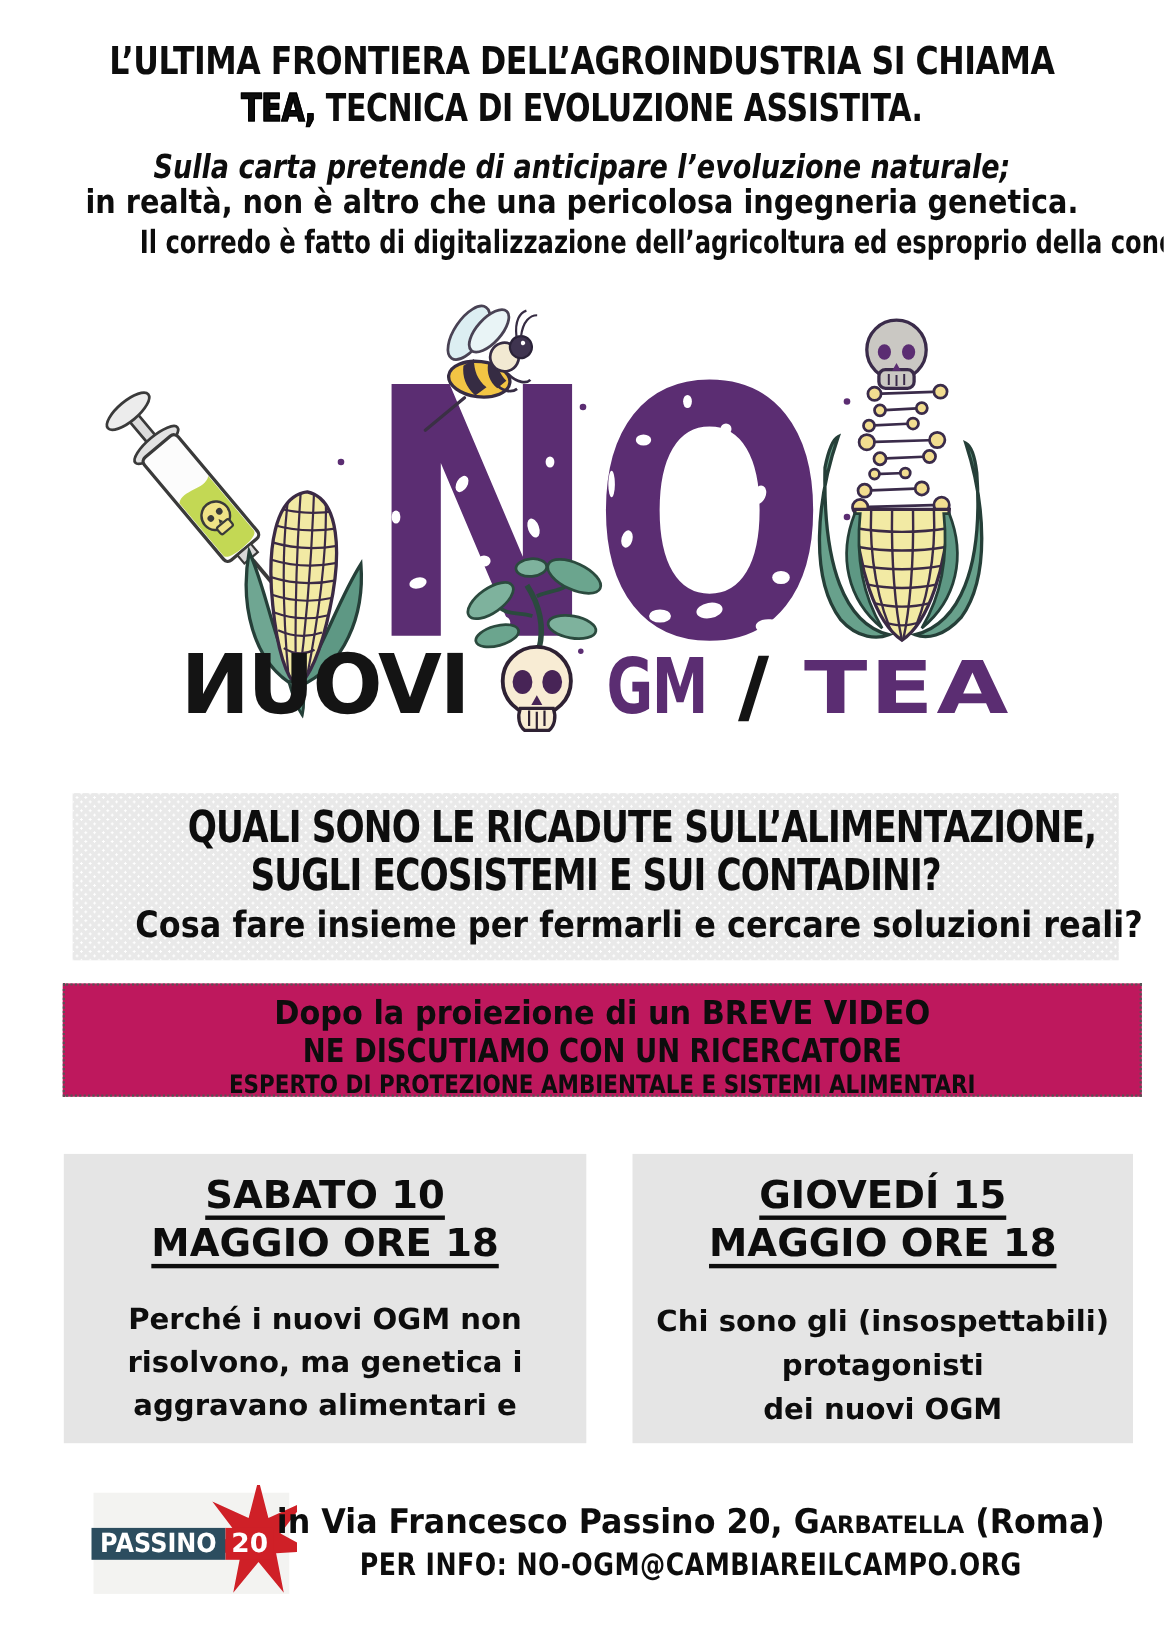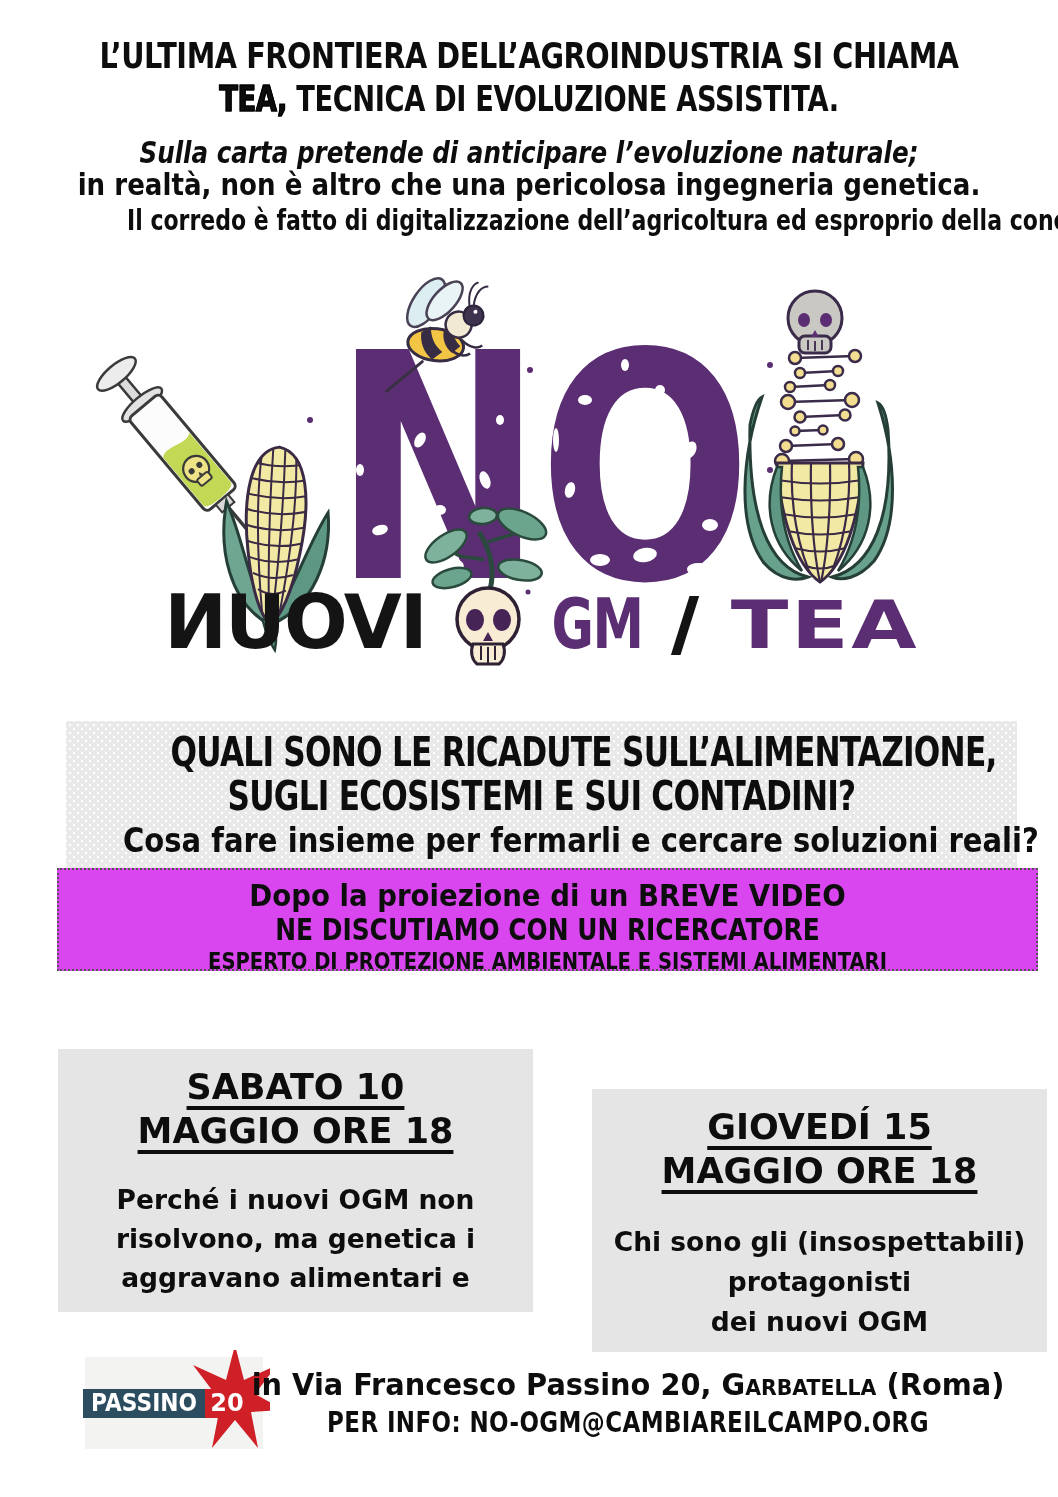--- a/index.html
+++ b/index.html
@@ -17,30 +17,30 @@
 
   .qbox{left:66px;top:721px;width:951px;height:152px;background-color:#e9e9e9;
         background-image:radial-gradient(circle,#ffffff 1.1px,rgba(255,255,255,0) 1.2px),
                          radial-gradient(circle,#ffffff 1.1px,rgba(255,255,255,0) 1.2px);
         background-size:8px 8px;background-position:0 0,4px 4px;}
   .qbox .cline{width:951px;}
   .q1{top:8px;font-size:40px;transform:scaleX(0.78);letter-spacing:-1px;}
   .q2{top:52px;font-size:40px;transform:scaleX(0.78);letter-spacing:-1px;}
   .q3{top:100px;font-size:33px;transform:scaleX(0.88);}
 
-  .vbox{left:57px;top:868px;width:981px;height:103px;border:2px dotted #555;background:#d946ef;box-sizing:border-box;}
+  .vbox{left:57px;top:894px;width:981px;height:103px;border:2px dotted #555;background:#be185d;box-sizing:border-box;}
   .vbox .cline{width:977px;}
   .v1{top:8px;font-size:30px;transform:scaleX(0.92);}
   .v2{top:42px;font-size:30px;transform:scaleX(0.83);}
   .v3{top:78px;font-size:23px;transform:scaleX(0.85);}
 
   .event{position:absolute;top:1049px;height:263px;background:#e5e5e5;}
   .event .cline{font-weight:bold;}
   .ev-left{left:58px;width:475px;}
-  .ev-right{left:592px;width:455px;margin-top:40px;}
+  .ev-right{left:575px;width:455px;}
   .ev-left .cline{width:475px;}
   .ev-right .cline{width:455px;}
   .eh1{top:18px;font-size:35px;}
   .eh2{top:62px;font-size:35px;}
   .eh1 span,.eh2 span{text-decoration:underline;text-decoration-thickness:4px;text-underline-offset:7px;}
   .ebody{font-size:26.5px;line-height:39px;}
   .ev-left .eb0{top:131px;} .ev-left .eb1{top:170px;} .ev-left .eb2{top:209px;} .ev-left .eb3{top:248px;}
   .ev-right .eb0{top:133px;} .ev-right .eb1{top:173px;} .ev-right .eb2{top:213px;}
   .event .ebody{font-size:26.5px;}
 

